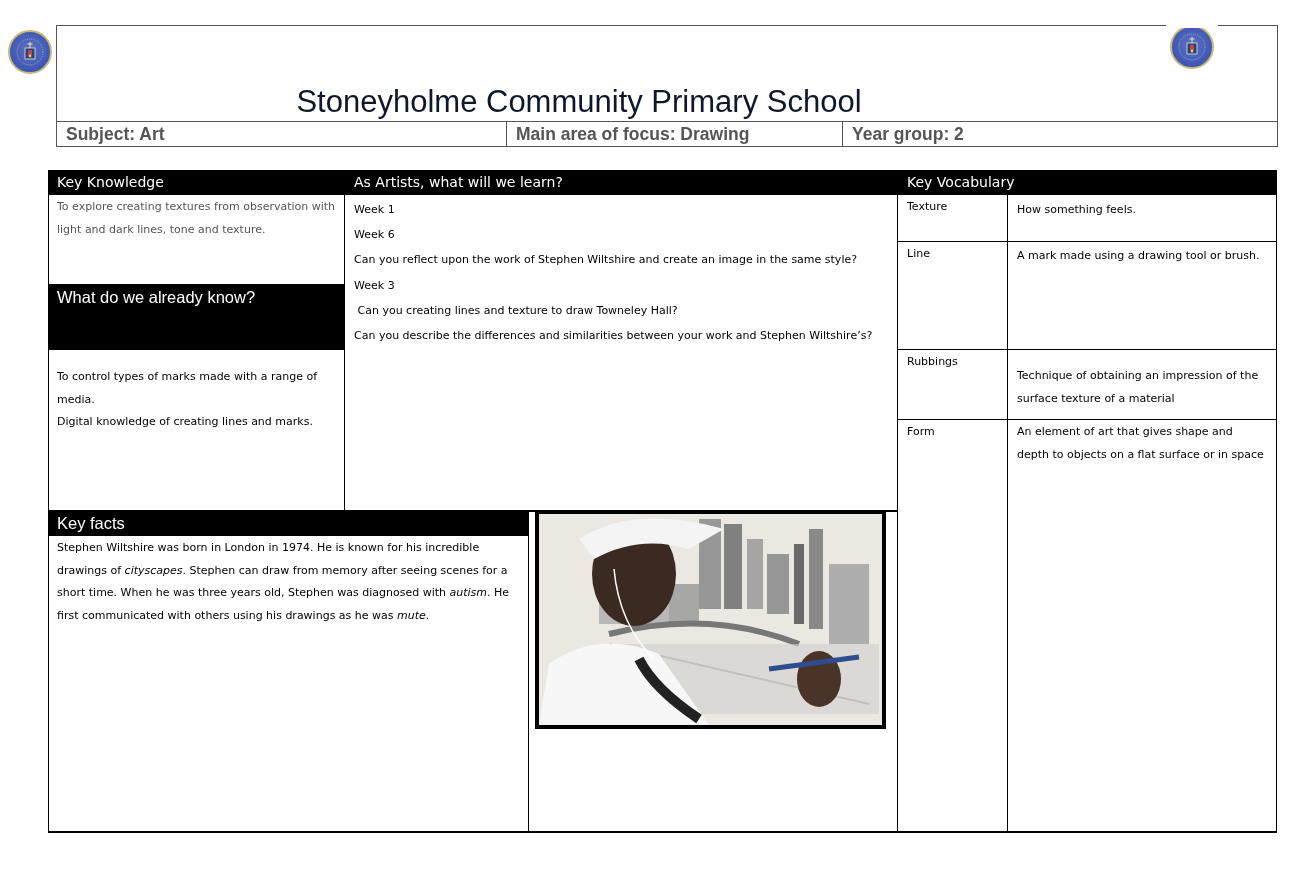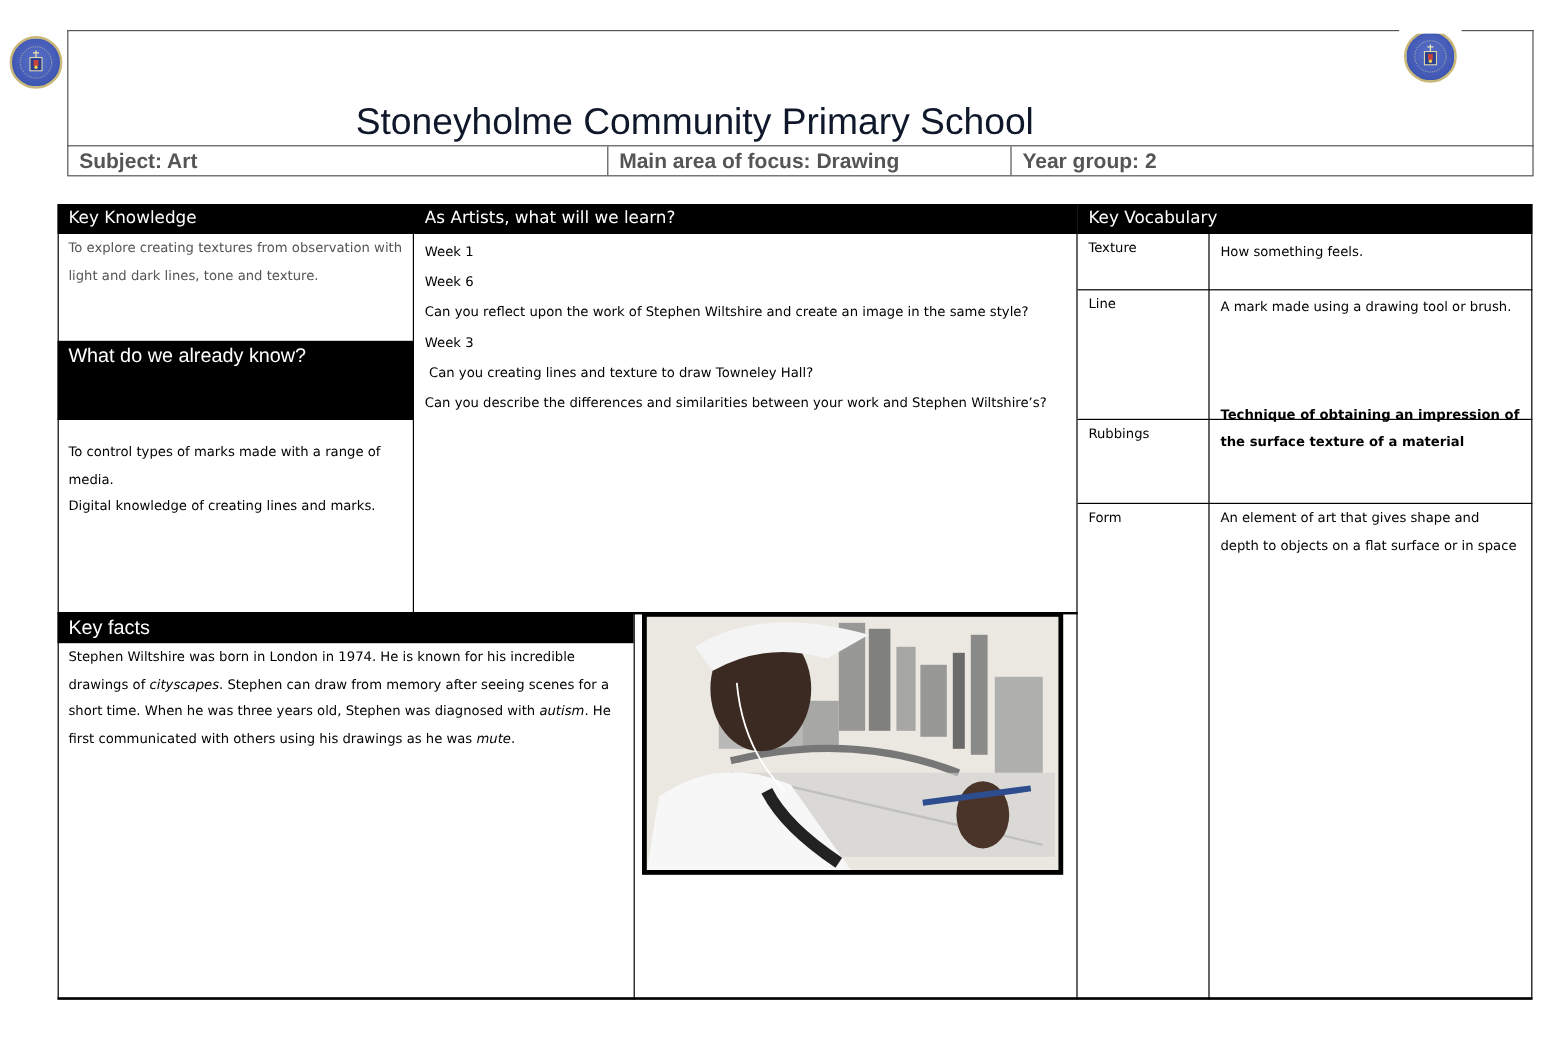--- a/index.html
+++ b/index.html
@@ -77,21 +77,21 @@
   <div>Week 3</div>
   <div style="white-space:pre;"> Can you creating lines and texture to draw Towneley Hall?</div>
   <div>Can you describe the differences and similarities between your work and Stephen Wiltshire’s?</div>
 </div>
 
 <div class="abs body-text" style="left:898px;top:195px;width:110px;height:46px;">Texture</div>
 <div class="abs body-text" style="left:1008px;top:196px;width:269px;height:46px;line-height:25px;">How something feels.</div>
 <div class="abs body-text" style="left:898px;top:242px;width:110px;height:108px;">Line</div>
 <div class="abs body-text" style="left:1008px;top:242px;width:269px;height:108px;line-height:25px;">A mark made using a drawing tool or brush.</div>
 <div class="abs body-text" style="left:898px;top:350px;width:110px;height:70px;">Rubbings</div>
-<div class="abs body-text" style="left:1008px;top:334px;width:269px;height:70px;font-weight:bold;">Technique of obtaining an impression of the surface texture of a material</div>
+<div class="abs body-text" style="left:1008px;top:364px;width:269px;height:70px;">Technique of obtaining an impression of the surface texture of a material</div>
 <div class="abs body-text" style="left:898px;top:420px;width:110px;height:412px;">Form</div>
 <div class="abs body-text" style="left:1008px;top:420px;width:269px;height:412px;">An element of art that gives shape and depth to objects on a flat surface or in space</div>
 
 <div class="abs blackbar arial" style="left:48px;top:511px;width:480px;height:25px;line-height:24px;">Key facts</div>
 <div class="abs body-text" style="left:48px;top:536px;width:480px;height:296px;"><span>Stephen Wiltshire was born in London in 1974. He is known for his incredible drawings of </span><em>cityscapes</em><span>. Stephen can draw from memory after seeing scenes for a short time. When he was three years old, Stephen was diagnosed with </span><em>autism</em><span>. He first communicated with others using his drawings as he was </span><em>mute</em><span>.</span></div>
 
 <div class="abs photo">
   <svg width="343" height="211" viewBox="0 0 343 211">
     <rect width="343" height="211" fill="#ebe8e2"></rect>
 

